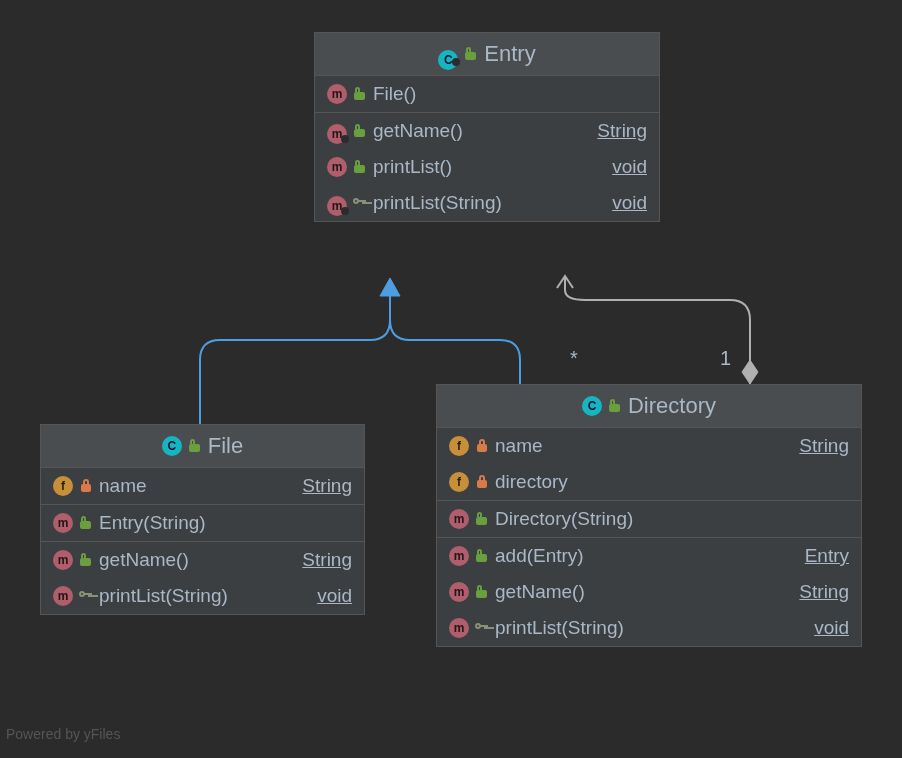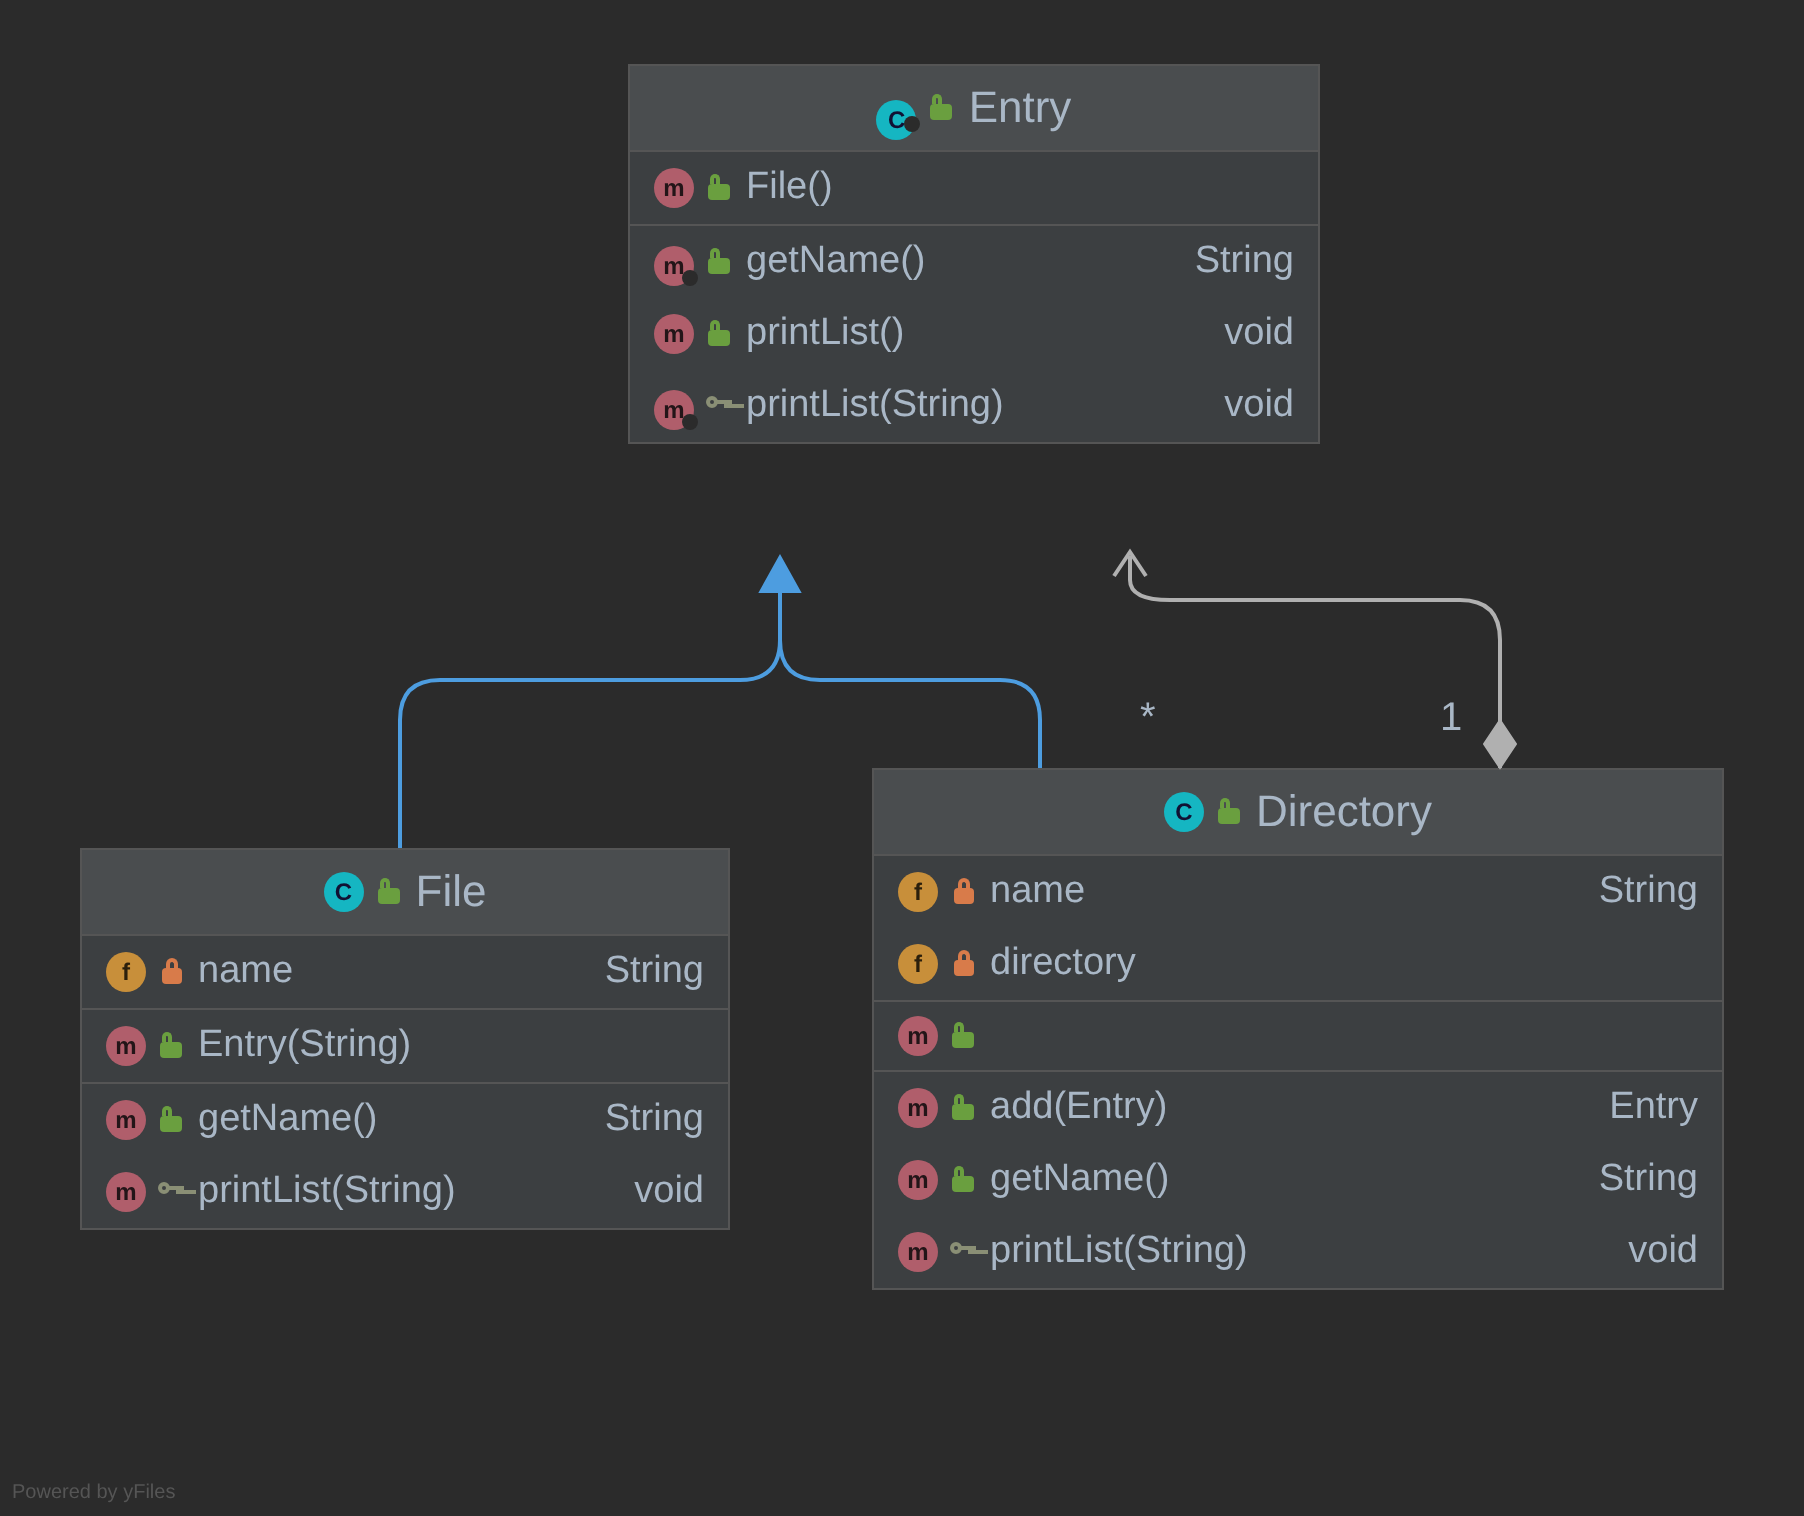--- a/index.html
+++ b/index.html
@@ -35,21 +35,21 @@
   .uml-section:last-child { border-bottom: none; }
   .uml-row {
     display: flex;
     align-items: center;
     gap: 6px;
     padding: 7px 12px;
     font-size: 19px;
   }
   .mname { flex: none; white-space: nowrap; }
   .spacer { flex: 1; }
-  .mtype { flex: none; white-space: nowrap; }
+  .mtype { flex: none; white-space: nowrap; text-decoration: underline; }
   .badge {
     display: inline-flex;
     align-items: center;
     justify-content: center;
     width: 20px;
     height: 20px;
     border-radius: 50%;
     font-size: 12px;
     font-weight: 600;
     flex: none;
@@ -143,22 +143,22 @@
   svg.overlay {
     position: absolute;
     left: 0; top: 0;
     width: 902px; height: 758px;
     pointer-events: none;
   }
 
   .watermark {
     position: absolute;
     left: 6px;
-    bottom: 6px;
-    font-size: 10px;
+    bottom: 16px;
+    font-size: 14px;
     color: #555;
   }
 </style>
 </head>
 <body>
 
 <div class="uml-class" style="left:314px; top:32px; width:346px;">
   <div class="uml-header">
     <span class="badge-wrap">
       <span class="badge badge-c">C</span>
@@ -265,20 +265,21 @@
       <span class="badge badge-f">f</span>
       <span class="vis vis-private"></span>
       <span class="mname">directory</span>
       <span class="spacer"></span>
     </div>
   </div>
   <div class="uml-section">
     <div class="uml-row">
       <span class="badge badge-m">m</span>
       <span class="vis vis-public"></span>
+      <span class="mname">Directory(String)</span>
       <span class="spacer"></span>
       <span class="mtype"></span>
     </div>
   </div>
   <div class="uml-section">
     <div class="uml-row">
       <span class="badge badge-m">m</span>
       <span class="vis vis-public"></span>
       <span class="mname">add(Entry)</span>
       <span class="spacer"></span>

